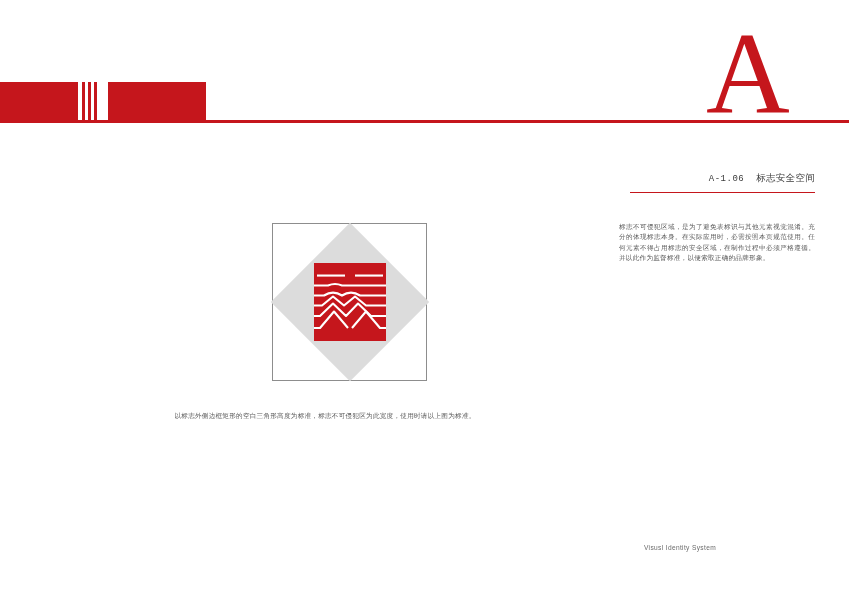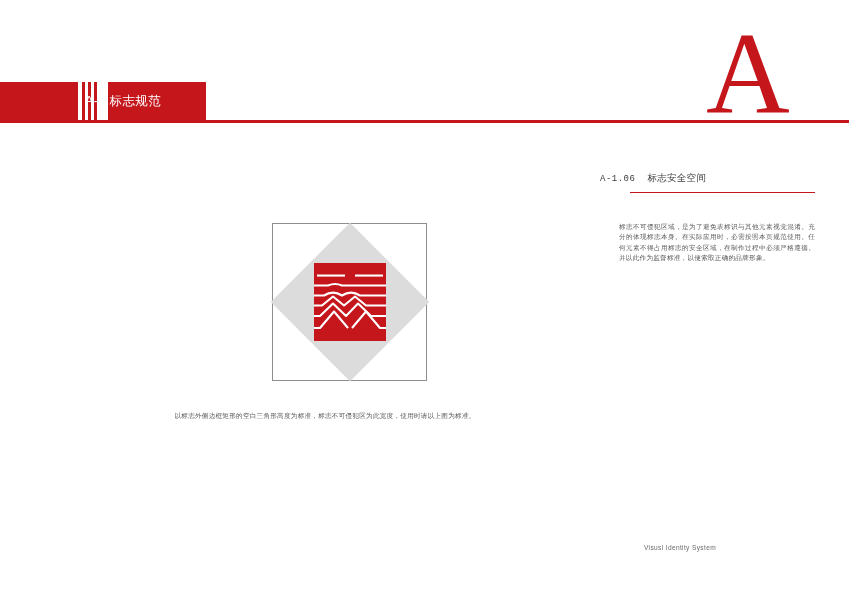--- a/index.html
+++ b/index.html
@@ -97,20 +97,21 @@
     letter-spacing: 0;
     z-index: 3;
   }
 
   
   .sect-heading {
     position: absolute;
     left: 600px;
     top: 172px;
     width: 215px;
+    text-align: right;
     font-size: 9.5px;
     color: #3b3b3b;
     letter-spacing: 0.3px;
     white-space: nowrap;
   }
   .sect-heading .code {
     font-family: "Liberation Mono", "DejaVu Sans Mono", monospace;
     font-size: 9px;
     letter-spacing: 0.5px;
   }
@@ -201,21 +202,20 @@
   <div class="header-band">
     <div class="hdr-block-left"></div>
     <div class="hdr-stripes">
       <i></i>
       <i></i>
       <i></i>
     </div>
     <div class="hdr-title-block"></div>
   </div>
 
-  <div class="hdr-title-text">A-1 标志规范</div>
 
   <div class="hdr-rule"></div>
 
   <div class="big-A">A</div>
 
   <div class="sect-heading">
     <span class="code">A-1.06</span><span class="sp"></span><span>标志安全空间</span>
   </div>
   <div class="sect-rule"></div>
 

